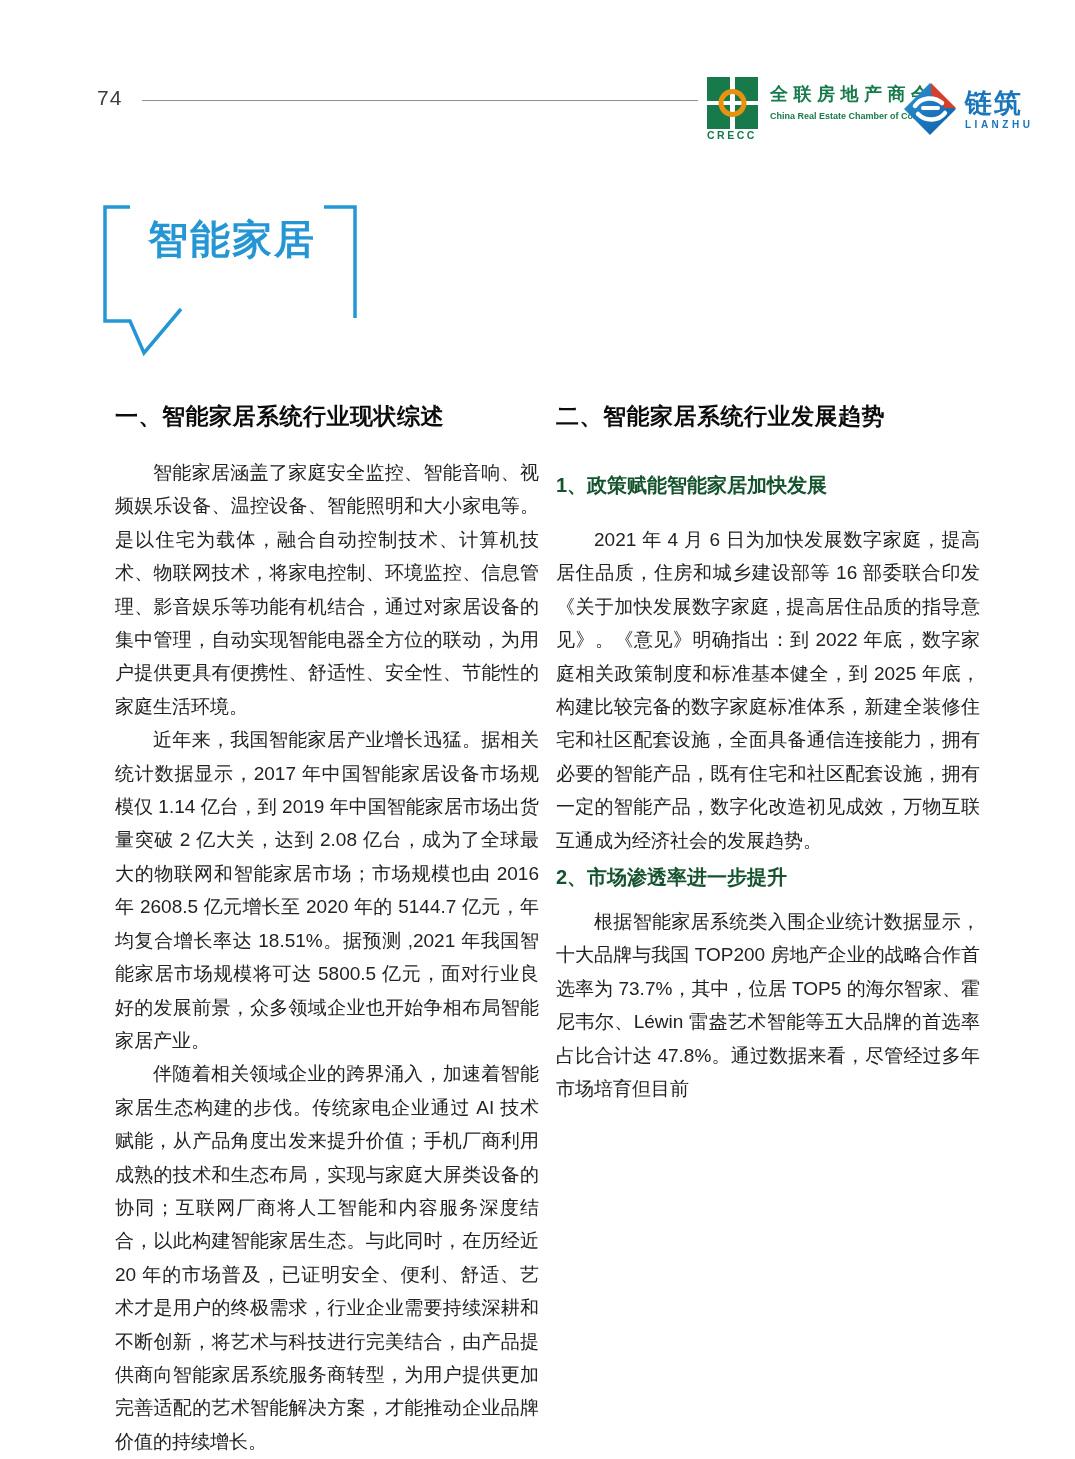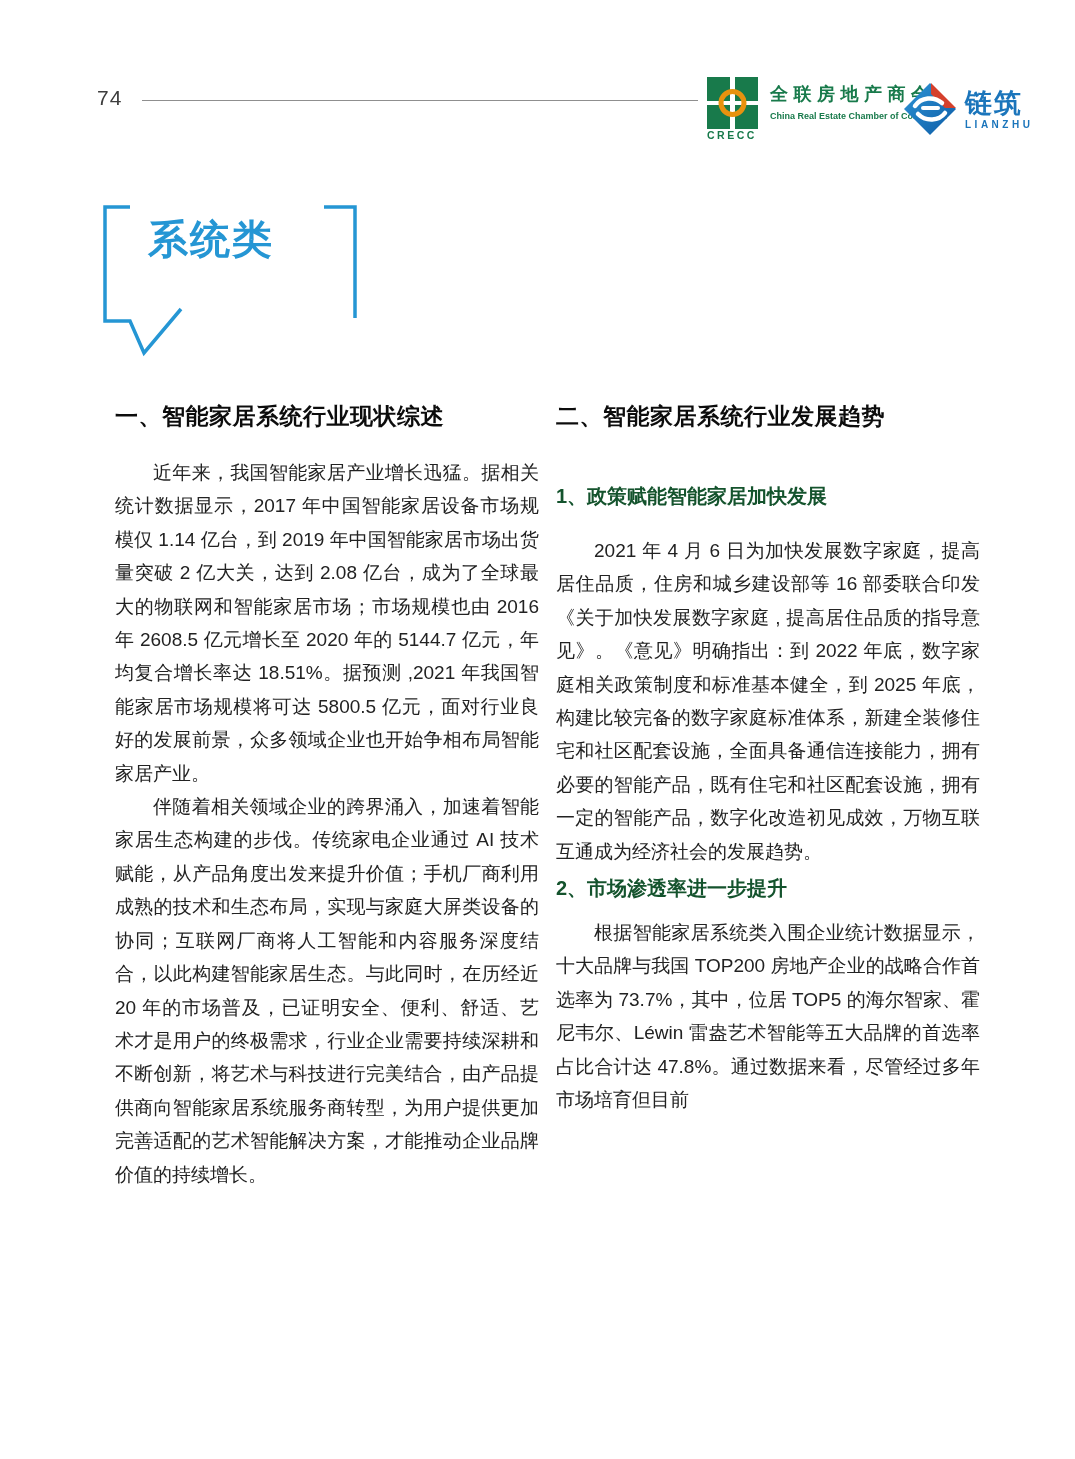--- a/index.html
+++ b/index.html
@@ -22,21 +22,21 @@
   
   .title-block{position:absolute;left:103px;top:205px;width:262px;height:152px;}
   .title-block svg{position:absolute;left:0;top:0;}
   .title-text{position:absolute;left:45px;top:11px;color:#2596d4;font-weight:800;
     font-size:40px;line-height:47px;letter-spacing:2px;white-space:nowrap;}
   
   .col{position:absolute;top:401px;width:424px;color:#212121;}
   .col-left{left:115px;}
   .col-right{left:556px;}
   .h2{font-size:23px;font-weight:700;color:#0c0c0c;margin:0 0 24px 0;line-height:31px;letter-spacing:0.5px;}
-  .col-right .h2{margin-bottom:51px;}
+  .col-right .h2{margin-bottom:40px;}
   .h2 .hang-line{display:block;}
   .h2 .hang2{padding-left:51px;}
   .h2.third{margin:24px 0 27px 0;}
   .h3{font-size:20px;font-weight:700;color:#14532d;margin:0 0 24px 0;line-height:27px;}
   .body-p{font-size:19px;line-height:33.4px;text-align:justify;text-indent:2em;margin:0;color:#222222;}
   .col-right .body-p.gap-after{margin-bottom:7px;}
   .col-right .h3.second{margin:0 0 14px 0;}
 </style>
 </head>
 <body>
@@ -78,26 +78,27 @@
     <div class="lz-en">LIANZHU</div>
   </div>
 </div>
 
 <div class="title-block">
   <svg width="262" height="152" viewBox="0 0 262 152">
     <polyline points="27,2 2,2 2,116 27,116 41,148 78,104" fill="none" stroke="#2596d4" stroke-width="3.5" stroke-linejoin="miter"></polyline>
     <polyline points="221,2 252,2 252,113" fill="none" stroke="#2596d4" stroke-width="3.5" stroke-linejoin="miter"></polyline>
   </svg>
   <div class="title-text">
-    <div>系统类</div>
+    <div>智能家居</div>
   </div>
 </div>
 
 <div class="col col-left">
   <h2 class="h2">一、智能家居系统行业现状综述</h2>
+  <p class="body-p">智能家居涵盖了家庭安全监控、智能音响、视频娱乐设备、温控设备、智能照明和大小家电等。是以住宅为载体，融合自动控制技术、计算机技术、物联网技术，将家电控制、环境监控、信息管理、影音娱乐等功能有机结合，通过对家居设备的集中管理，自动实现智能电器全方位的联动，为用户提供更具有便携性、舒适性、安全性、节能性的家庭生活环境。</p>
   <p class="body-p">近年来，我国智能家居产业增长迅猛。据相关统计数据显示，2017 年中国智能家居设备市场规模仅 1.14 亿台，到 2019 年中国智能家居市场出货量突破 2 亿大关，达到 2.08 亿台，成为了全球最大的物联网和智能家居市场；市场规模也由 2016 年 2608.5 亿元增长至 2020 年的 5144.7 亿元，年均复合增长率达 18.51%。据预测 ,2021 年我国智能家居市场规模将可达 5800.5 亿元，面对行业良好的发展前景，众多领域企业也开始争相布局智能家居产业。</p>
   <p class="body-p">伴随着相关领域企业的跨界涌入，加速着智能家居生态构建的步伐。传统家电企业通过 AI 技术赋能，从产品角度出发来提升价值；手机厂商利用成熟的技术和生态布局，实现与家庭大屏类设备的协同；互联网厂商将人工智能和内容服务深度结合，以此构建智能家居生态。与此同时，在历经近 20 年的市场普及，已证明安全、便利、舒适、艺术才是用户的终极需求，行业企业需要持续深耕和不断创新，将艺术与科技进行完美结合，由产品提供商向智能家居系统服务商转型，为用户提供更加完善适配的艺术智能解决方案，才能推动企业品牌价值的持续增长。</p>
 </div>
 
 <div class="col col-right">
   <h2 class="h2">二、智能家居系统行业发展趋势</h2>
 
   <h3 class="h3">1、政策赋能智能家居加快发展</h3>
   <p class="body-p gap-after">2021 年 4 月 6 日为加快发展数字家庭，提高居住品质，住房和城乡建设部等 16 部委联合印发《关于加快发展数字家庭 , 提高居住品质的指导意见》。《意见》明确指出：到 2022 年底，数字家庭相关政策制度和标准基本健全，到 2025 年底，构建比较完备的数字家庭标准体系，新建全装修住宅和社区配套设施，全面具备通信连接能力，拥有必要的智能产品，既有住宅和社区配套设施，拥有一定的智能产品，数字化改造初见成效，万物互联互通成为经济社会的发展趋势。</p>
 

